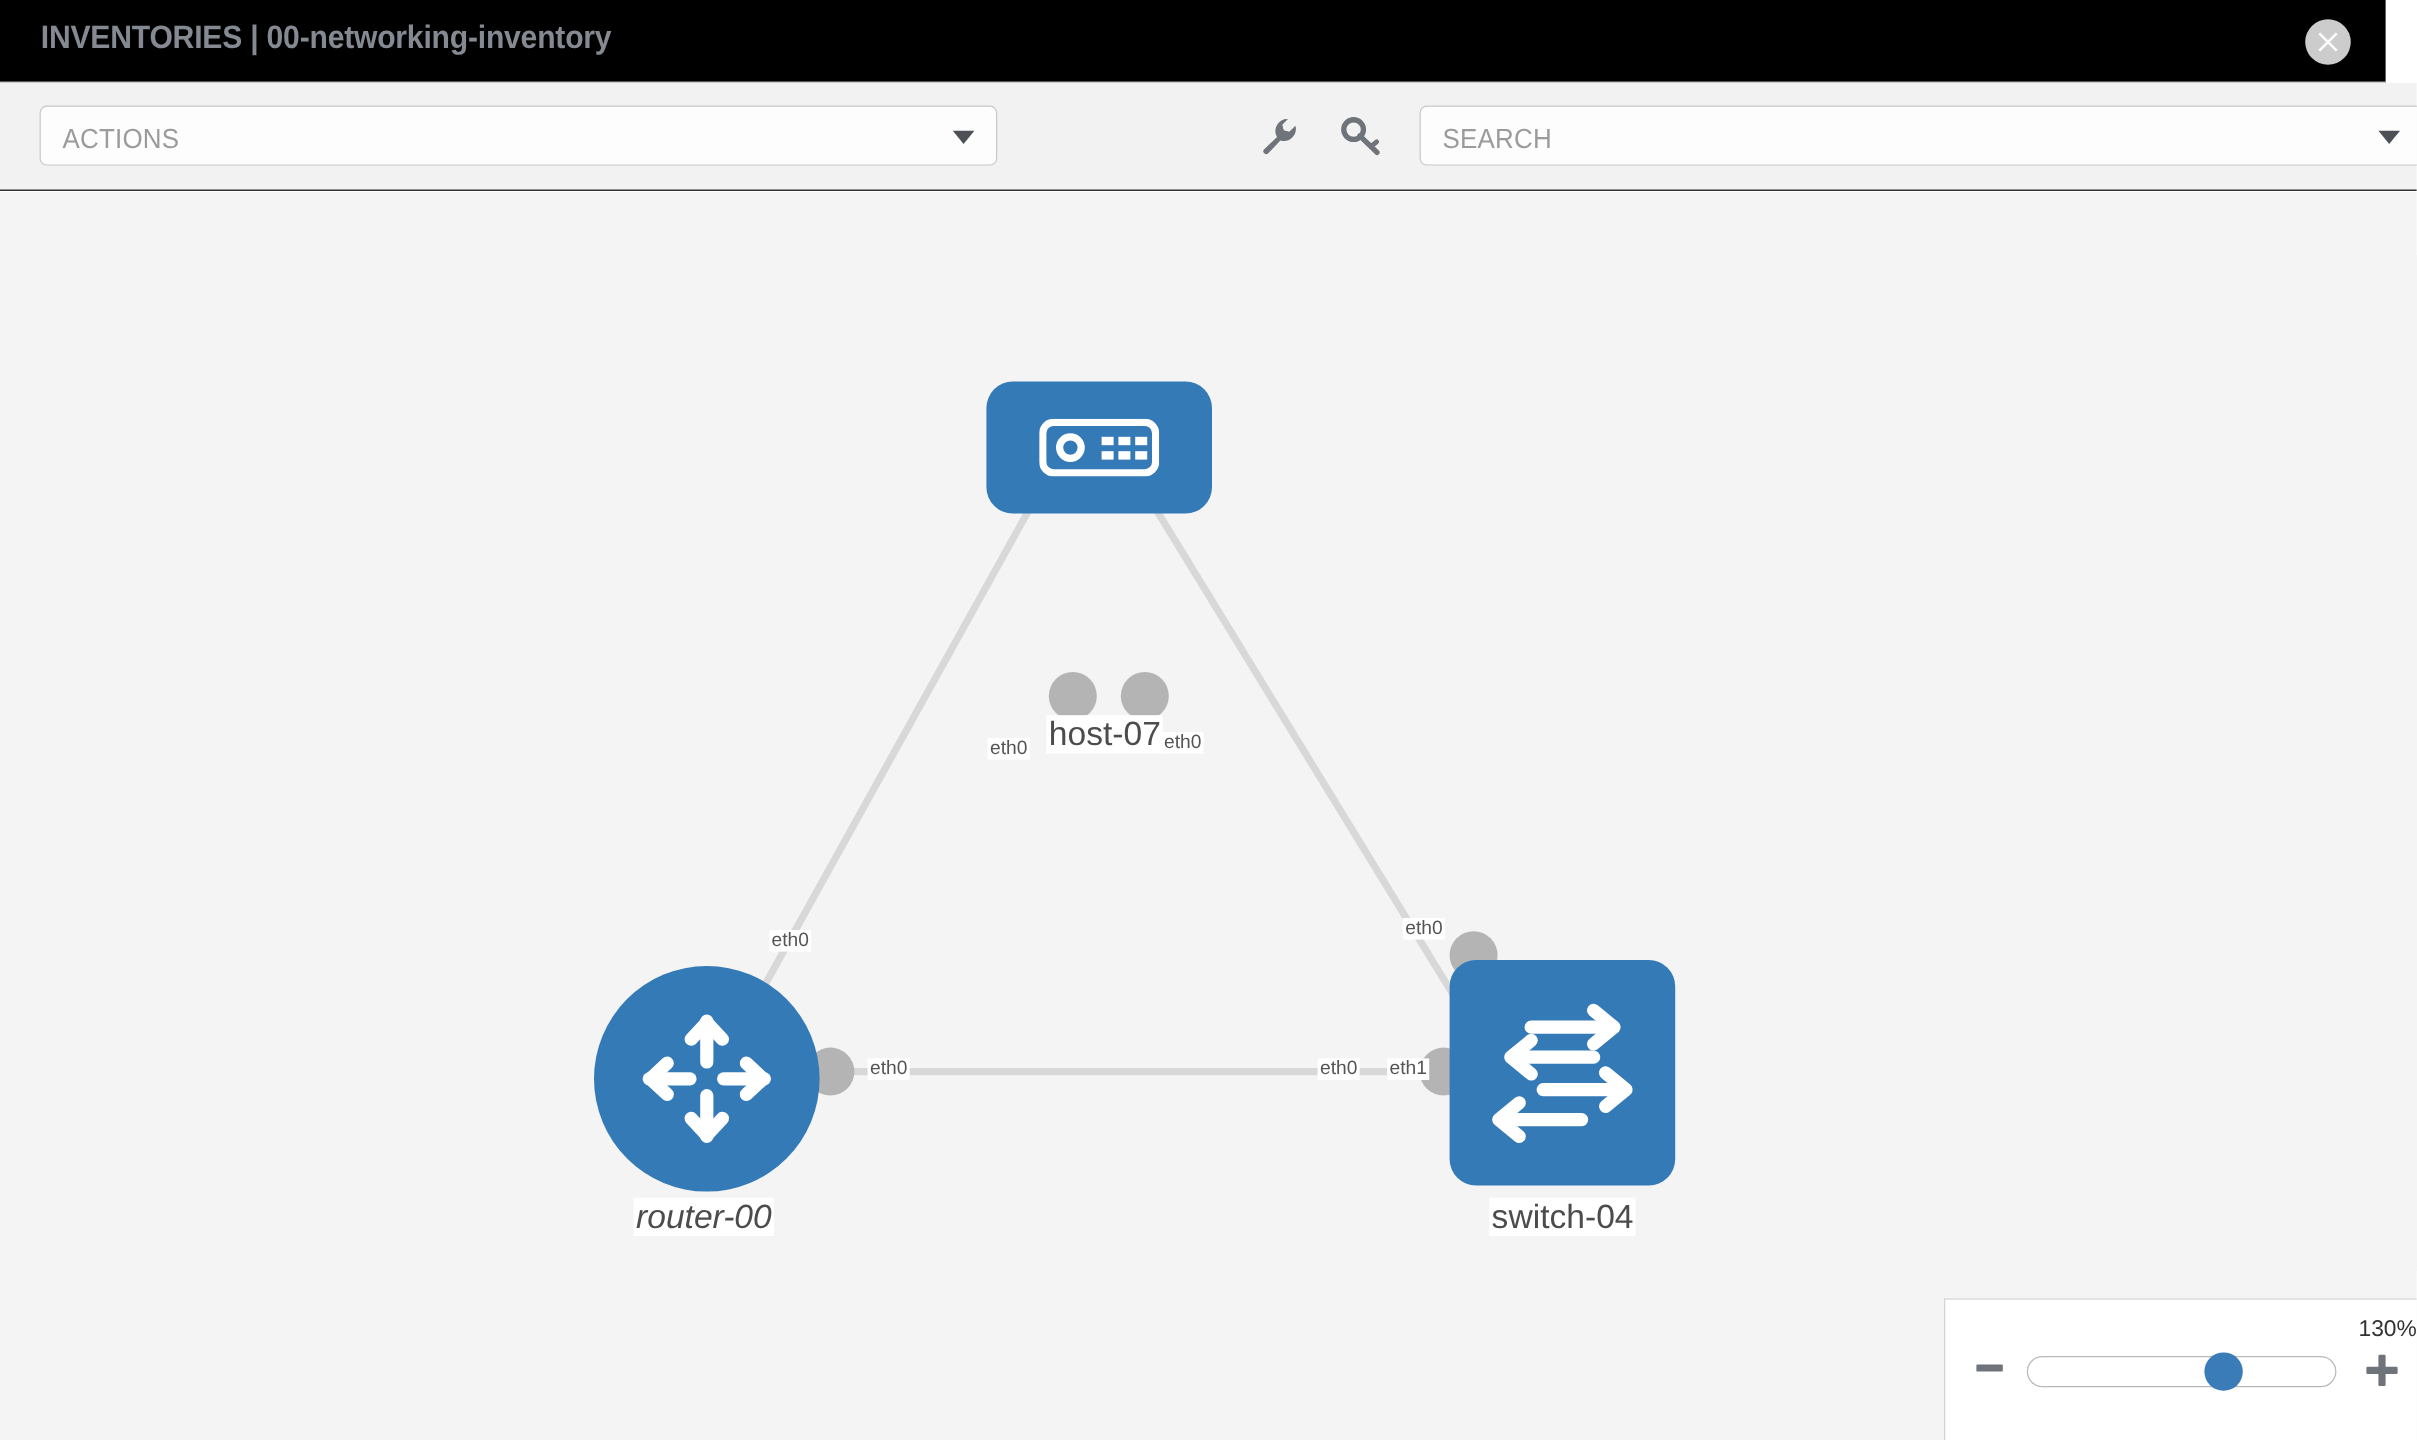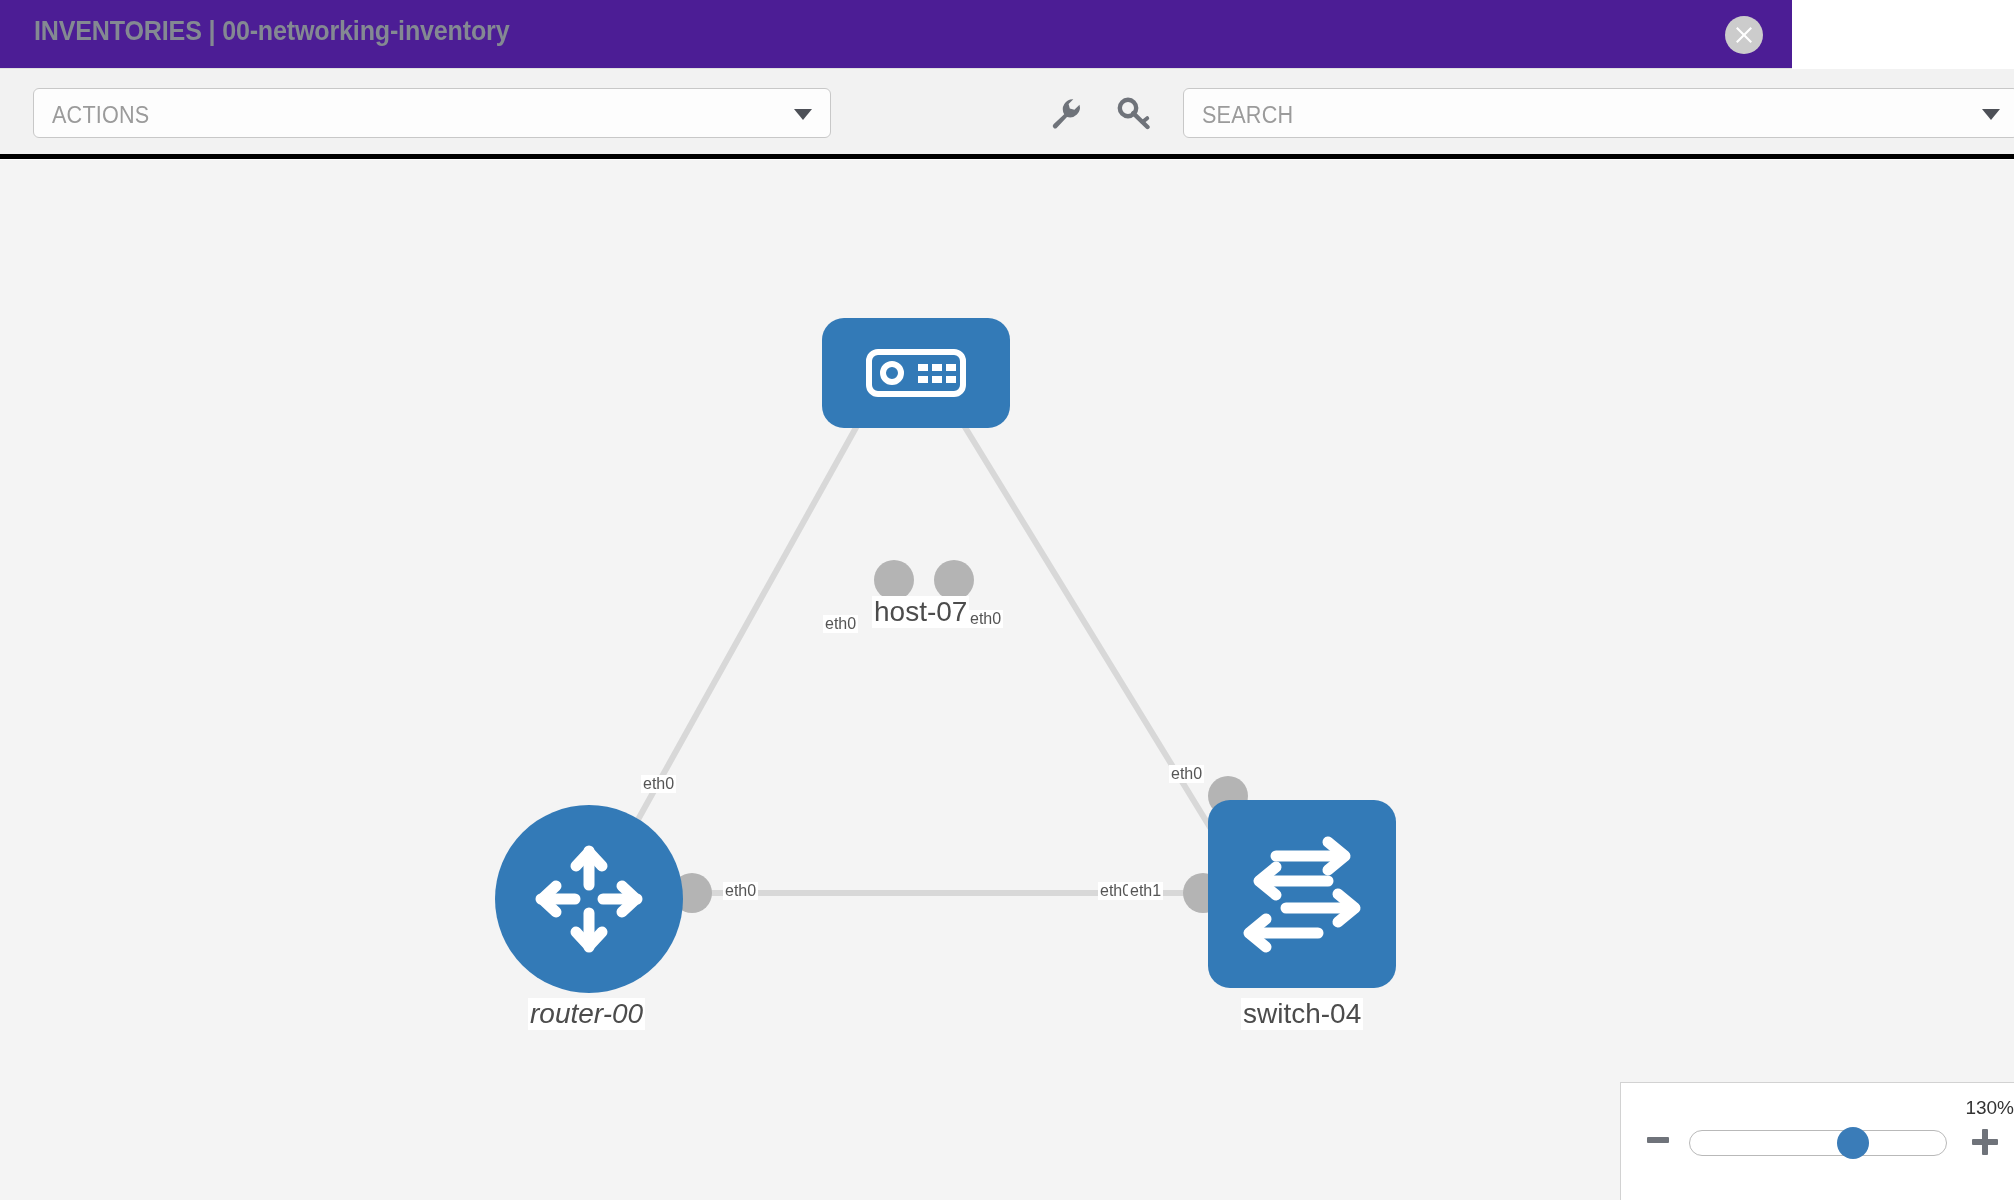--- a/index.html
+++ b/index.html
@@ -16,23 +16,23 @@
     position: relative;
     width: 2014px;
     height: 1200px;
     background: #ffffff;
   }
 
   
   #header {
     position: absolute;
     top: 0; left: 0;
-    width: 1792px;
+    width: 1988px;
     height: 69px;
-    background: #4c1d95;
+    background: #000000;
     border-bottom: 1px solid #e0e0e0;
   }
   #page-title {
     position: absolute;
     left: 34px;
     top: 16px;
     font-size: 27px;
     font-weight: bold;
     color: #848992;
     letter-spacing: -0.2px;
@@ -53,21 +53,21 @@
   }
   #close-button svg { display: block; }
 
   
   #toolbar {
     position: absolute;
     top: 69px; left: 0;
     width: 2014px;
     height: 90px;
     background: #f2f2f2;
-    border-bottom: 5px solid #000000;
+    border-bottom: 1px solid #000000;
   }
   .field {
     position: absolute;
     background: #fdfdfd;
     border: 1px solid #c8c8c8;
     border-radius: 6px;
     height: 50px;
   }
   .field .placeholder {
     position: absolute;
@@ -301,21 +301,21 @@
           <polyline points="98,60 115,74 98,88"></polyline>
           <line x1="78" y1="99" x2="10" y2="99"></line>
           <polyline points="26,85 9,99 26,113"></polyline>
         </g>
       </svg>
     </div>
     <div class="node-label" style="left:1241px; top:838px;">switch-04</div>
     <div class="edge-label" style="left:1169px; top:605px;">eth0</div>
 
     <div class="edge-label" style="left:1098px; top:722px;">eth0</div>
-    <div class="edge-label" style="left:1128px; top:722px;">eth1</div>
+    <div class="edge-label" style="left:1156px; top:722px;">eth1</div>
 
   </div>
 
   <div id="zoom-panel">
     <div id="zoom-value">130%</div>
 
     <div id="zoom-minus">
       <svg width="26" height="26" viewBox="0 0 26 26">
         <rect x="2" y="10" width="22" height="6" rx="1" fill="#6f737a"></rect>
       </svg>

